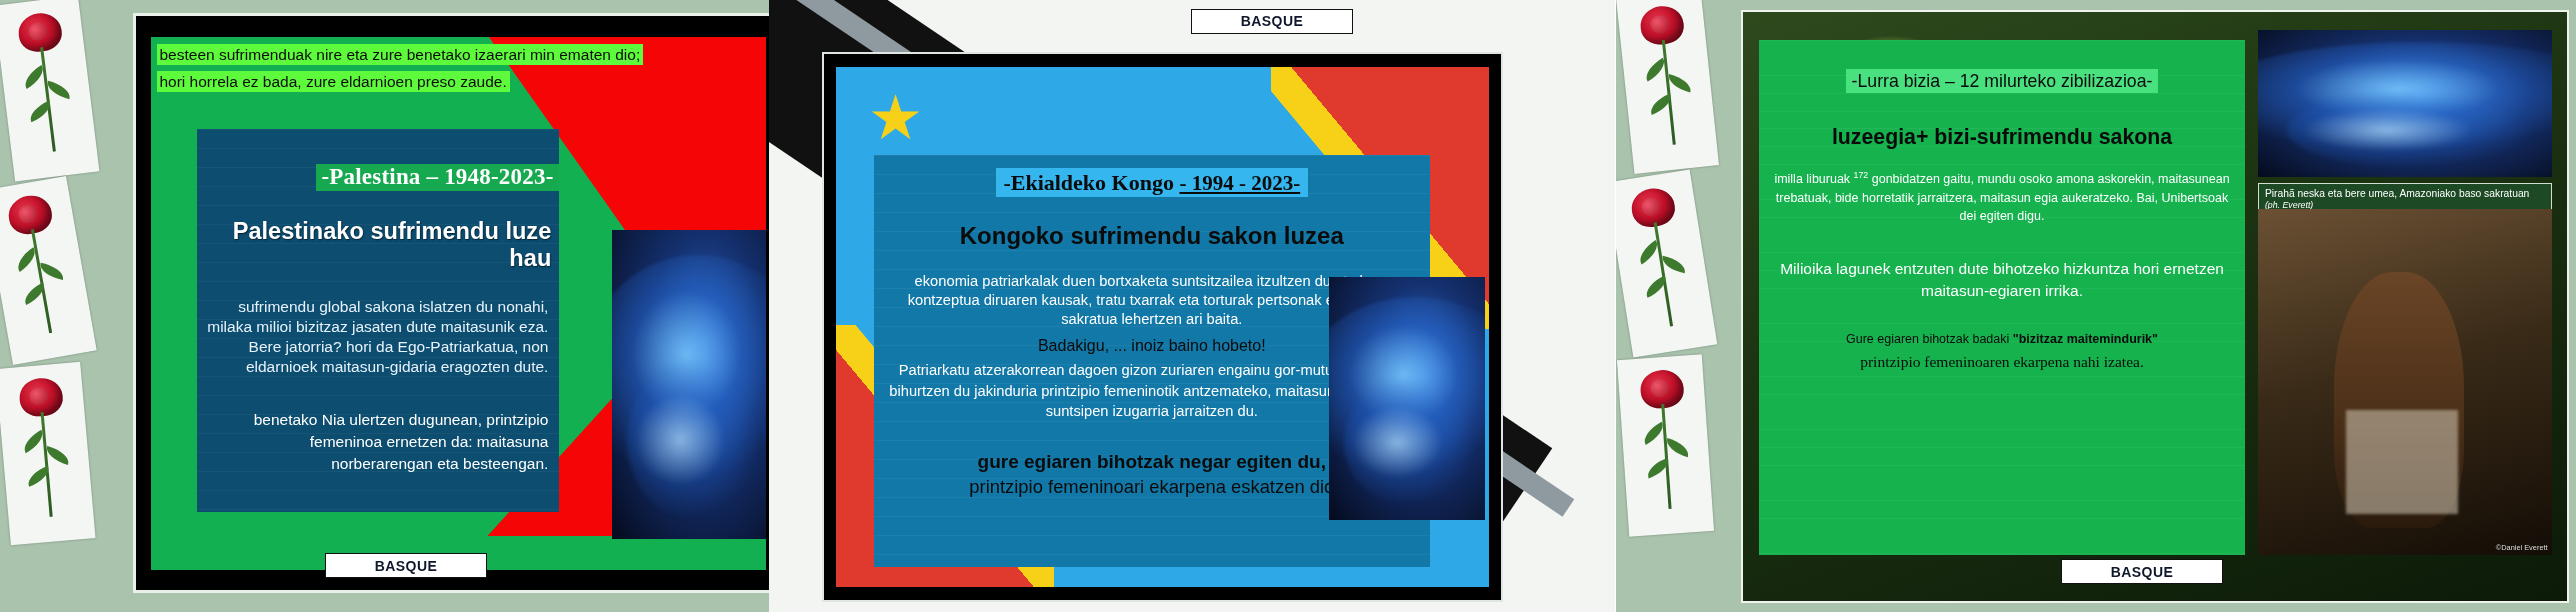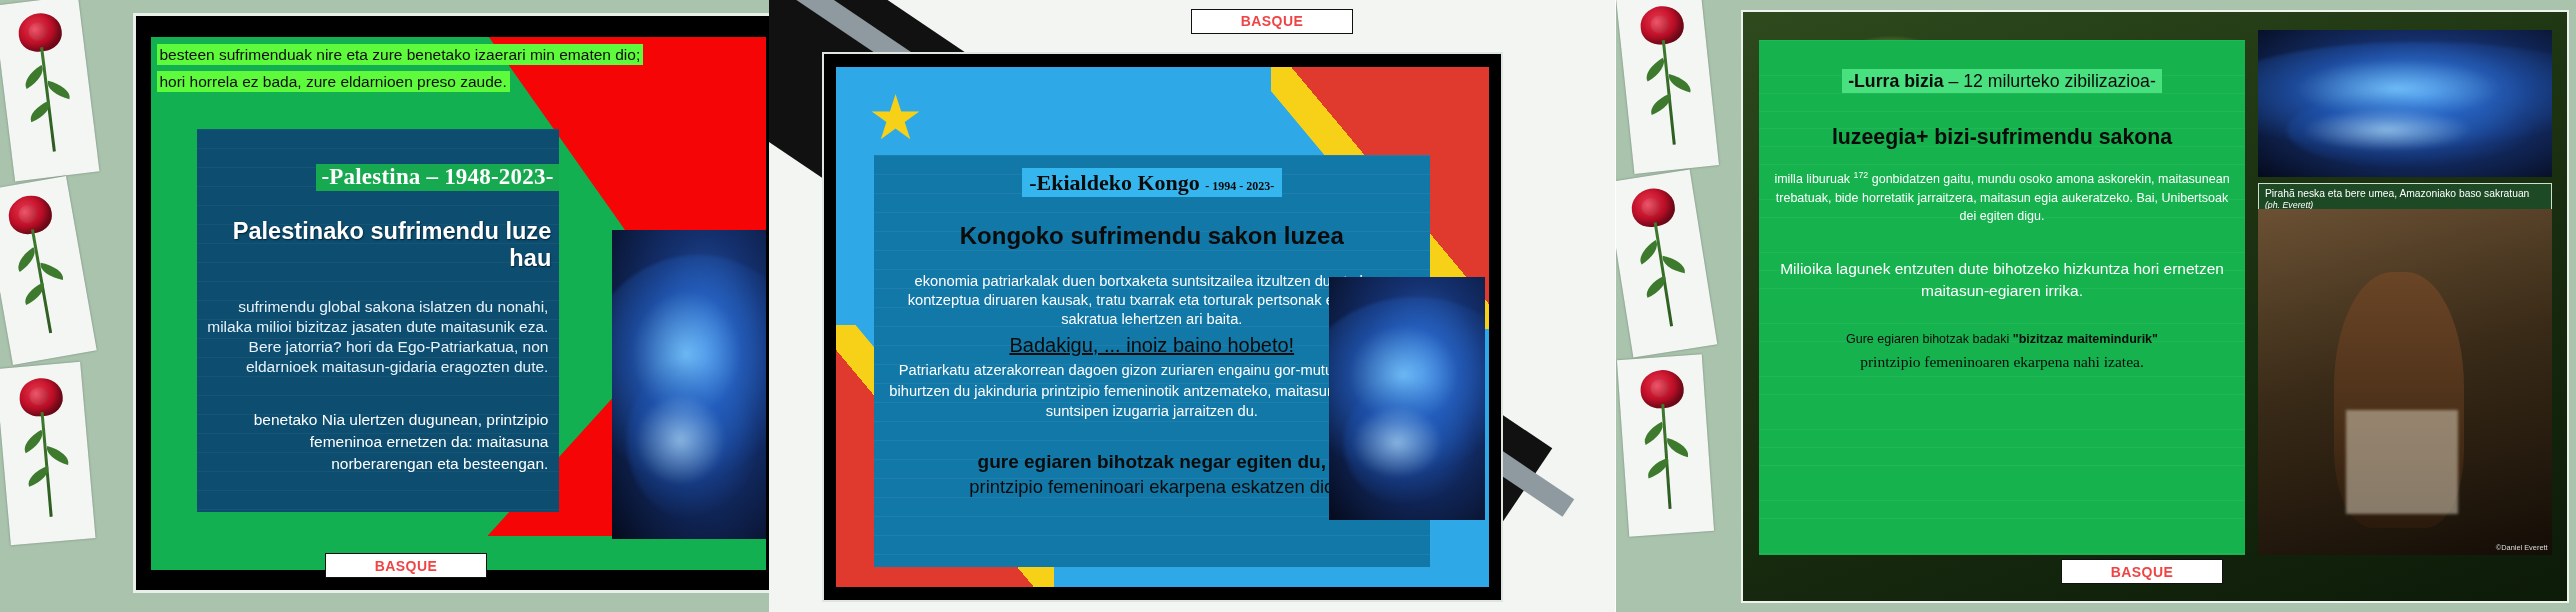--- a/index.html
+++ b/index.html
@@ -37,21 +37,21 @@
   .p1-para2{margin:32px 10.3px 0 10.3px;font-size:15.5px;line-height:22px;color:#ffffff;}
   .p1-photo{position:absolute;right:-1.5px;top:193px;width:156px;height:309px;overflow:hidden;
      background:radial-gradient(ellipse at 60% 40%,#2f6fcf 0%,#14306e 45%,#050a1c 100%);}
   .p1-photo .swirl{position:absolute;left:-20%;top:8%;width:150%;height:80%;border-radius:50%;
      background:radial-gradient(ellipse at 45% 40%,rgba(120,200,255,.85) 0%,rgba(40,110,220,.45) 30%,rgba(5,12,35,0) 62%);filter:blur(1.5px);}
   .p1-photo .swirl2{position:absolute;left:10%;top:42%;width:85%;height:52%;border-radius:50%;
      background:radial-gradient(ellipse at 40% 50%,rgba(180,225,255,.7) 0%,rgba(30,90,190,.3) 40%,rgba(5,12,35,0) 70%);filter:blur(2.2px);}
 
   
   .tag{position:absolute;background:#ffffff;border:0.7px solid #111;font-size:14px;font-weight:bold;
-       letter-spacing:0.4px;color:#ef4444;text-align:center;padding:3.7px 0;}
+       letter-spacing:0.4px;color:#0f172a;text-align:center;padding:3.7px 0;}
   .tag1{left:325px;top:553px;width:160px;}
   .tag2{left:1191px;top:8.8px;width:160px;}
   .tag3{left:2061px;top:559px;width:160px;}
 
   
   .p2{position:absolute;left:769px;top:0;width:846px;height:612px;background:#a9c3ad;overflow:hidden;}
   .p2-white{position:absolute;left:0;top:0;width:846px;height:612px;background:#f2f5f2;}
   .p2-diag{position:absolute;left:-132px;top:-169px;width:1104px;height:184px;background:#111;transform:rotate(34deg);transform-origin:left top;}
   .p2-diag2{position:absolute;left:-110px;top:-118px;width:1104px;height:20.6px;background:#8f9aa0;transform:rotate(34deg);transform-origin:left top;}
   .p2-frame{position:absolute;left:53px;top:52px;width:677px;height:546px;background:#000;border:2.9px solid #dfe6e0;}
@@ -59,44 +59,44 @@
   .flag-topright{position:absolute;right:-2.9px;top:-2.9px;width:221px;height:265px;
       background:linear-gradient(to bottom left,#e03a2f 0 46%,#f7d117 46% 55%,transparent 55.2% 100%);}
   .flag-botleft{position:absolute;left:-2.9px;bottom:-2.9px;width:221px;height:265px;
       background:linear-gradient(to top right,#e03a2f 0 46%,#f7d117 46% 55%,transparent 55.2% 100%);}
   .flag-star{position:absolute;left:32px;top:26.5px;width:0;height:0;
       color:#f7d117;font-size:62px;line-height:47px;}
   .p2-box{position:absolute;left:38px;top:88px;width:556px;height:412px;background:#1278a8;
      background-image:repeating-linear-gradient(to bottom,rgba(255,255,255,.05) 0px,rgba(255,255,255,.05) 0.7px,transparent 0.7px,transparent 19px);
      text-align:center;color:#fff;}
   .p2-title{display:inline-block;margin-top:13.2px;background:#35b6ef;color:#0b0b0b;font-family:"Liberation Serif",serif;font-weight:bold;font-size:22px;padding:1.5px 7.4px;}
-  .p2-title .small{font-size:12px;}
+  .p2-title .small{font-size:21px;text-decoration:underline;}
   .p2-head{margin:25px 5.9px 0 5.9px;font-size:24px;font-weight:bold;color:#0b0b0b;}
   .p2-para{margin:22px 10.3px 0 10.3px;font-size:14.7px;line-height:19px;color:#ffffff;}
-  .p2-badak{margin:4.4px 10.3px 0 10.3px;font-size:20px;line-height:23.6px;color:#0b0b0b;text-decoration:underline;}
+  .p2-badak{margin:4.4px 10.3px 0 10.3px;font-size:16px;line-height:23.6px;color:#0b0b0b;}
   .p2-para2{margin:2.9px 7.4px 0 7.4px;font-size:14.7px;line-height:20.6px;color:#ffffff;}
   .p2-foot1{margin:29px 7.4px 0 7.4px;font-size:19px;font-weight:bold;color:#0b0b0b;}
   .p2-foot2{margin:2.9px 7.4px 0 7.4px;font-size:18.4px;color:#0b0b0b;}
   .p2-photo{position:absolute;right:4.4px;top:210px;width:156px;height:243px;overflow:hidden;
      background:radial-gradient(ellipse at 60% 40%,#2f6fcf 0%,#14306e 45%,#050a1c 100%);}
 
   
   .p3{position:absolute;left:1616px;top:0;width:960px;height:612px;background:#a9c3ad;overflow:hidden;}
   .p3-rosestrip{position:absolute;left:4.4px;top:-14.7px;width:118px;height:648px;}
   .p3-frame{position:absolute;left:125px;top:10.3px;width:824px;height:589px;background:#0b2f14;border:2.2px solid #eef3ee;}
   .p3-forest{position:absolute;left:0;top:0;right:0;bottom:0;
      background:
        radial-gradient(circle at 18% 22%,rgba(90,130,50,.85) 0 12%,transparent 13%),
        radial-gradient(circle at 35% 60%,rgba(60,95,35,.8) 0 10%,transparent 11%),
        linear-gradient(160deg,#2e4a1d 0%,#1d3412 40%,#0c1a08 100%);}
   .p3-green{position:absolute;left:16px;top:28px;width:486px;height:515px;background:#15b24e;
      background-image:repeating-linear-gradient(to bottom,rgba(255,255,255,.05) 0px,rgba(255,255,255,.05) 0.7px,transparent 0.7px,transparent 17.7px);
      text-align:center;color:#0b0b0b;}
   .p3-title{display:inline-block;margin-top:29px;background:#49e07f;color:#0b0b0b;font-size:17.7px;padding:1.5px 5.9px;}
-  .p3-title b{font-weight:bold;}
+  .p3-title b{font-weight:normal;}
   .p3-title .thin{font-weight:normal;}
   .p3-head{margin:32px 5.9px 0 5.9px;font-size:21.3px;font-weight:bold;color:#0b0b0b;}
   .p3-para{margin:16px 11.8px 0 11.8px;font-size:12.5px;line-height:18.4px;color:#ffffff;}
   .p3-para sup{font-size:8.8px;}
   .p3-mid{margin:32px 11.8px 0 11.8px;font-size:15.5px;line-height:22px;color:#ffffff;}
   .p3-low{margin:29px 11.8px 0 11.8px;font-size:12.5px;line-height:17.7px;color:#0b0b0b;}
   .p3-low b{font-weight:bold;}
   .p3-serif{margin:4.4px 11.8px 0 11.8px;font-family:"Liberation Serif",serif;font-size:15.5px;color:#0b0b0b;}
   .p3-topphoto{position:absolute;left:515px;top:17.7px;width:294px;height:147px;overflow:hidden;
      background:radial-gradient(ellipse at 55% 45%,#3a7fd8 0%,#15306c 48%,#050a1c 100%);}

